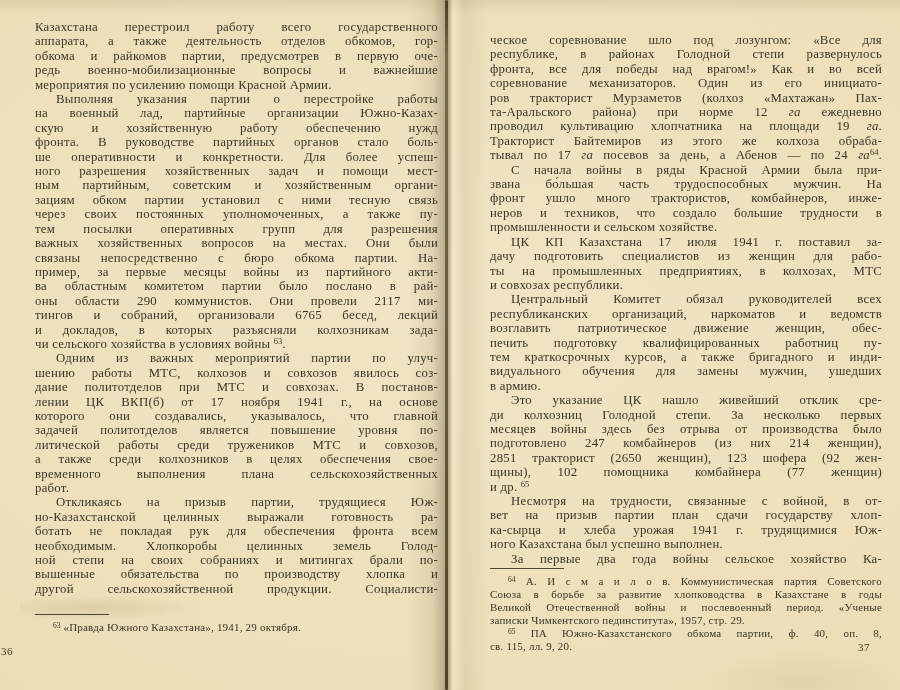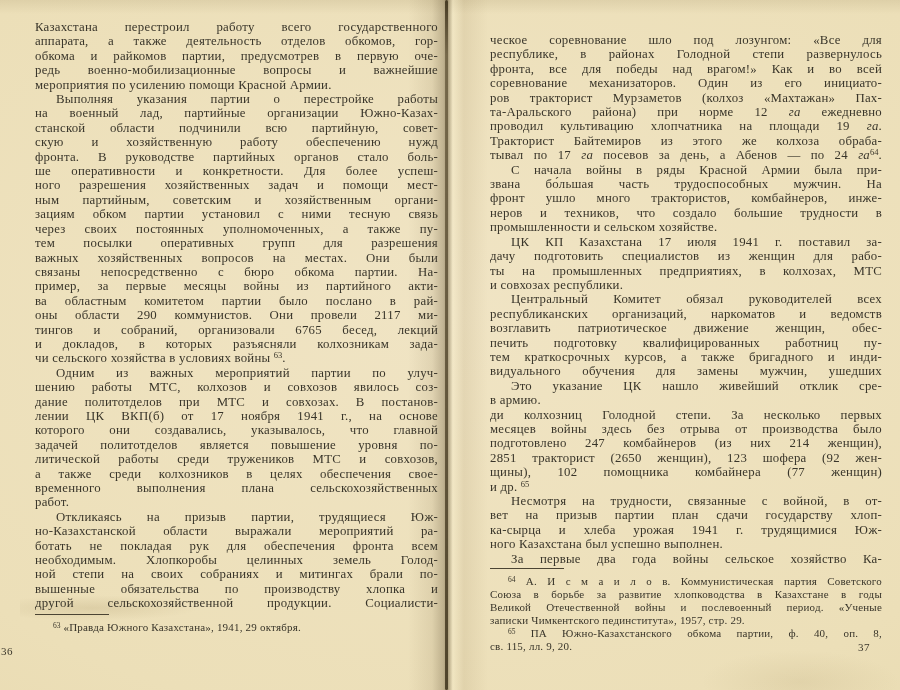--- a/index.html
+++ b/index.html
@@ -136,21 +136,20 @@
 
   <section class="page left">
     <div class="body-text" id="left-body">
         <div class="line"><span>Казахстана перестроил работу всего государственного</span></div>
         <div class="line"><span>аппарата, а также деятельность отделов обкомов, гор-</span></div>
         <div class="line"><span>обкома и райкомов партии, предусмотрев в первую оче-</span></div>
         <div class="line"><span>редь военно-мобилизационные вопросы и важнейшие</span></div>
         <div class="line lastline"><span>мероприятия по усилению помощи Красной Армии.</span></div>
         <div class="line indent"><span>Выполняя указания партии о перестройке работы</span></div>
         <div class="line"><span>на военный лад, партийные организации Южно-Казах-</span></div>
-        <div class="line"><span>станской области подчинили всю партийную, совет-</span></div>
         <div class="line"><span>скую и хозяйственную работу обеспечению нужд</span></div>
         <div class="line"><span>фронта. В руководстве партийных органов стало боль-</span></div>
         <div class="line"><span>ше оперативности и конкретности. Для более успеш-</span></div>
         <div class="line"><span>ного разрешения хозяйственных задач и помощи мест-</span></div>
         <div class="line"><span>ным партийным, советским и хозяйственным органи-</span></div>
         <div class="line"><span>зациям обком партии установил с ними тесную связь</span></div>
         <div class="line"><span>через своих постоянных уполномоченных, а также пу-</span></div>
         <div class="line"><span>тем посылки оперативных групп для разрешения</span></div>
         <div class="line"><span>важных хозяйственных вопросов на местах. Они были</span></div>
         <div class="line"><span>связаны непосредственно с бюро обкома партии. На-</span></div>
@@ -164,21 +163,21 @@
         <div class="line"><span>шению работы МТС, колхозов и совхозов явилось соз-</span></div>
         <div class="line"><span>дание политотделов при МТС и совхозах. В постанов-</span></div>
         <div class="line"><span>лении ЦК ВКП(б) от 17 ноября 1941 г., на основе</span></div>
         <div class="line"><span>которого они создавались, указывалось, что главной</span></div>
         <div class="line"><span>задачей политотделов является повышение уровня по-</span></div>
         <div class="line"><span>литической работы среди тружеников МТС и совхозов,</span></div>
         <div class="line"><span>а также среди колхозников в целях обеспечения свое-</span></div>
         <div class="line"><span>временного выполнения плана сельскохозяйственных</span></div>
         <div class="line lastline"><span>работ.</span></div>
         <div class="line indent"><span>Откликаясь на призыв партии, трудящиеся Юж-</span></div>
-        <div class="line"><span>но-Казахстанской области выражали мероприятий ра-</span></div>
+        <div class="line"><span>но-Казахстанской целинных выражали готовность ра-</span></div>
         <div class="line"><span>ботать не покладая рук для обеспечения фронта всем</span></div>
         <div class="line"><span>необходимым. Хлопкоробы целинных земель Голод-</span></div>
         <div class="line"><span>ной степи на своих собраниях и митингах брали по-</span></div>
         <div class="line"><span>вышенные обязательства по производству хлопка и</span></div>
         <div class="line"><span>другой сельскохозяйственной продукции. Социалисти-</span></div>
       </div>
     <div class="footnotes" id="left-foot">
       <div class="fn-rule"></div>
     <div class="fn-line indent lastline"><sup class="fnref">63</sup><span> «Правда Южного Казахстана», 1941, 29 октября.</span></div>
       </div>
@@ -204,22 +203,22 @@
         <div class="line indent"><span>ЦК КП Казахстана 17 июля 1941 г. поставил за-</span></div>
         <div class="line"><span>дачу подготовить специалистов из женщин для рабо-</span></div>
         <div class="line"><span>ты на промышленных предприятиях, в колхозах, МТС</span></div>
         <div class="line lastline"><span>и совхозах республики.</span></div>
         <div class="line indent"><span>Центральный Комитет обязал руководителей всех</span></div>
         <div class="line"><span>республиканских организаций, наркоматов и ведомств</span></div>
         <div class="line"><span>возглавить патриотическое движение женщин, обес-</span></div>
         <div class="line"><span>печить подготовку квалифицированных работниц пу-</span></div>
         <div class="line"><span>тем краткосрочных курсов, а также бригадного и инди-</span></div>
         <div class="line"><span>видуального обучения для замены мужчин, ушедших</span></div>
+        <div class="line lastline"><span>в армию.</span></div>
         <div class="line indent"><span>Это указание ЦК нашло живейший отклик сре-</span></div>
-        <div class="line lastline"><span>в армию.</span></div>
         <div class="line"><span>ди колхозниц Голодной степи. За несколько первых</span></div>
         <div class="line"><span>месяцев войны здесь без отрыва от производства было</span></div>
         <div class="line"><span>подготовлено 247 комбайнеров (из них 214 женщин),</span></div>
         <div class="line"><span>2851 тракторист (2650 женщин), 123 шофера (92 жен-</span></div>
         <div class="line"><span>щины), 102 помощника комбайнера (77 женщин)</span></div>
         <div class="line lastline"><span>и др. </span><sup class="fnref">65</sup></div>
         <div class="line indent"><span>Несмотря на трудности, связанные с войной, в от-</span></div>
         <div class="line"><span>вет на призыв партии план сдачи государству хлоп-</span></div>
         <div class="line"><span>ка-сырца и хлеба урожая 1941 г. трудящимися Юж-</span></div>
         <div class="line lastline"><span>ного Казахстана был успешно выполнен.</span></div>

